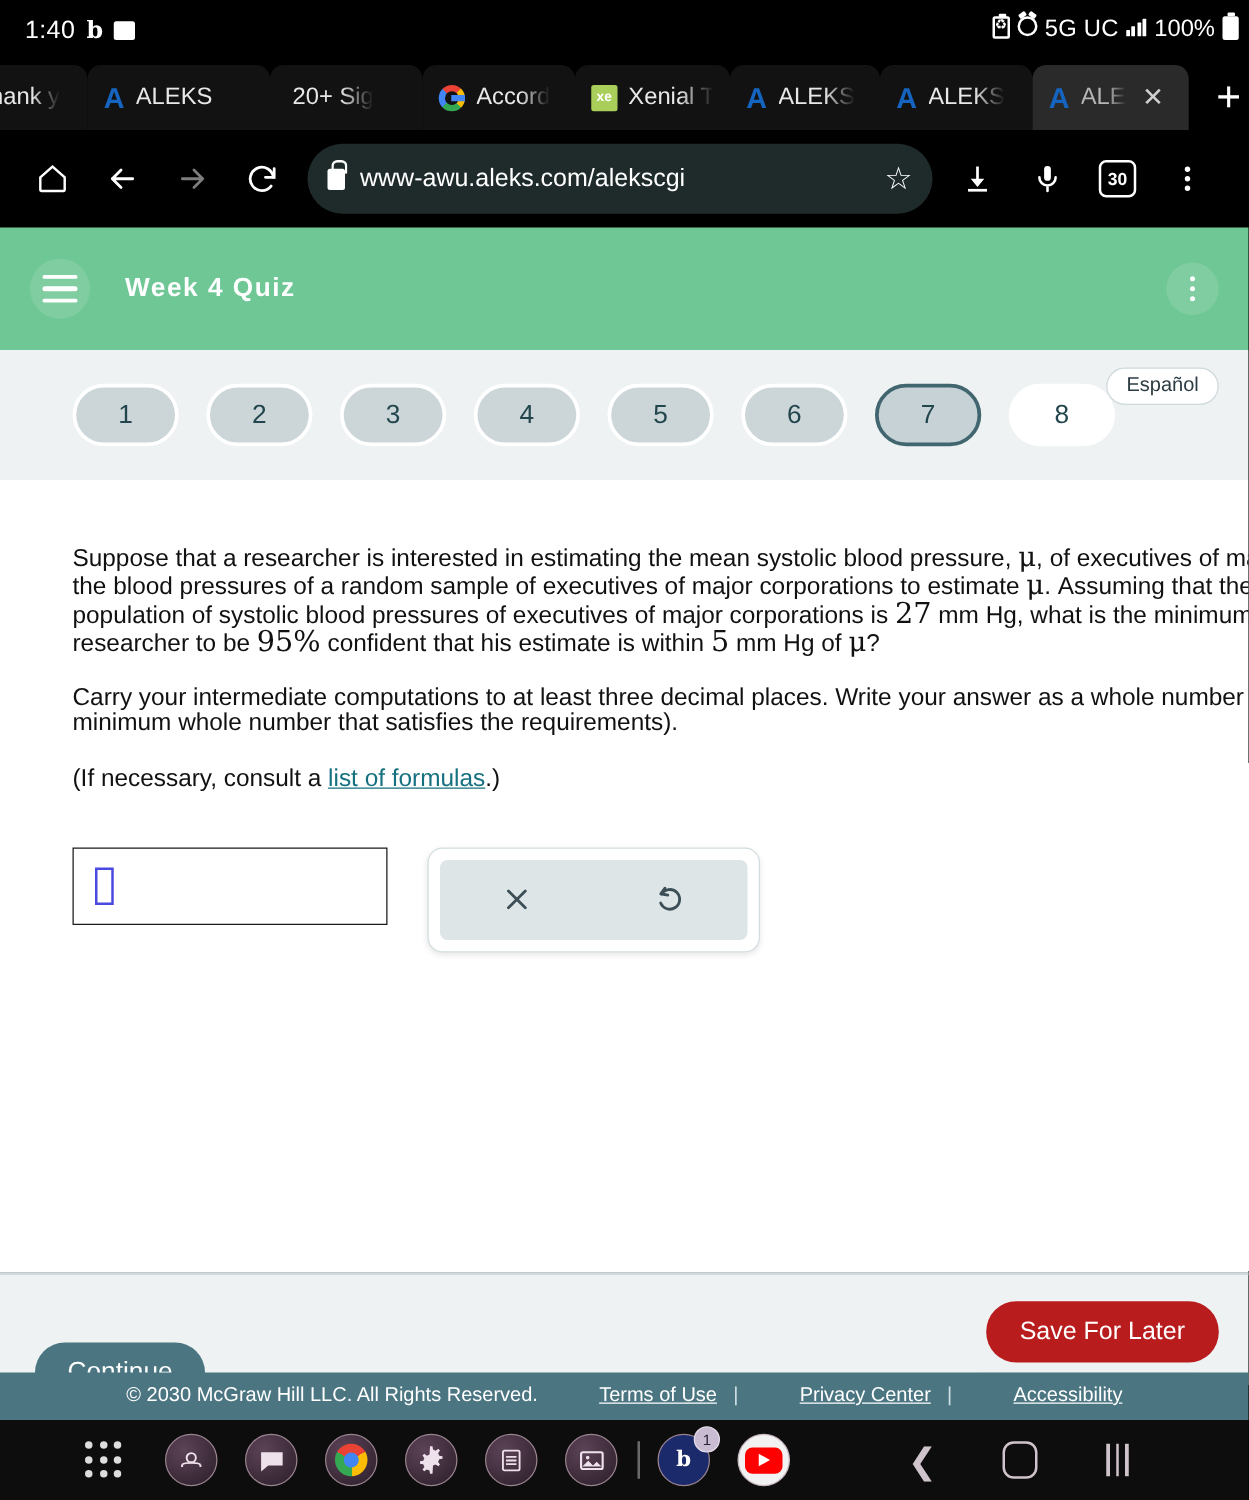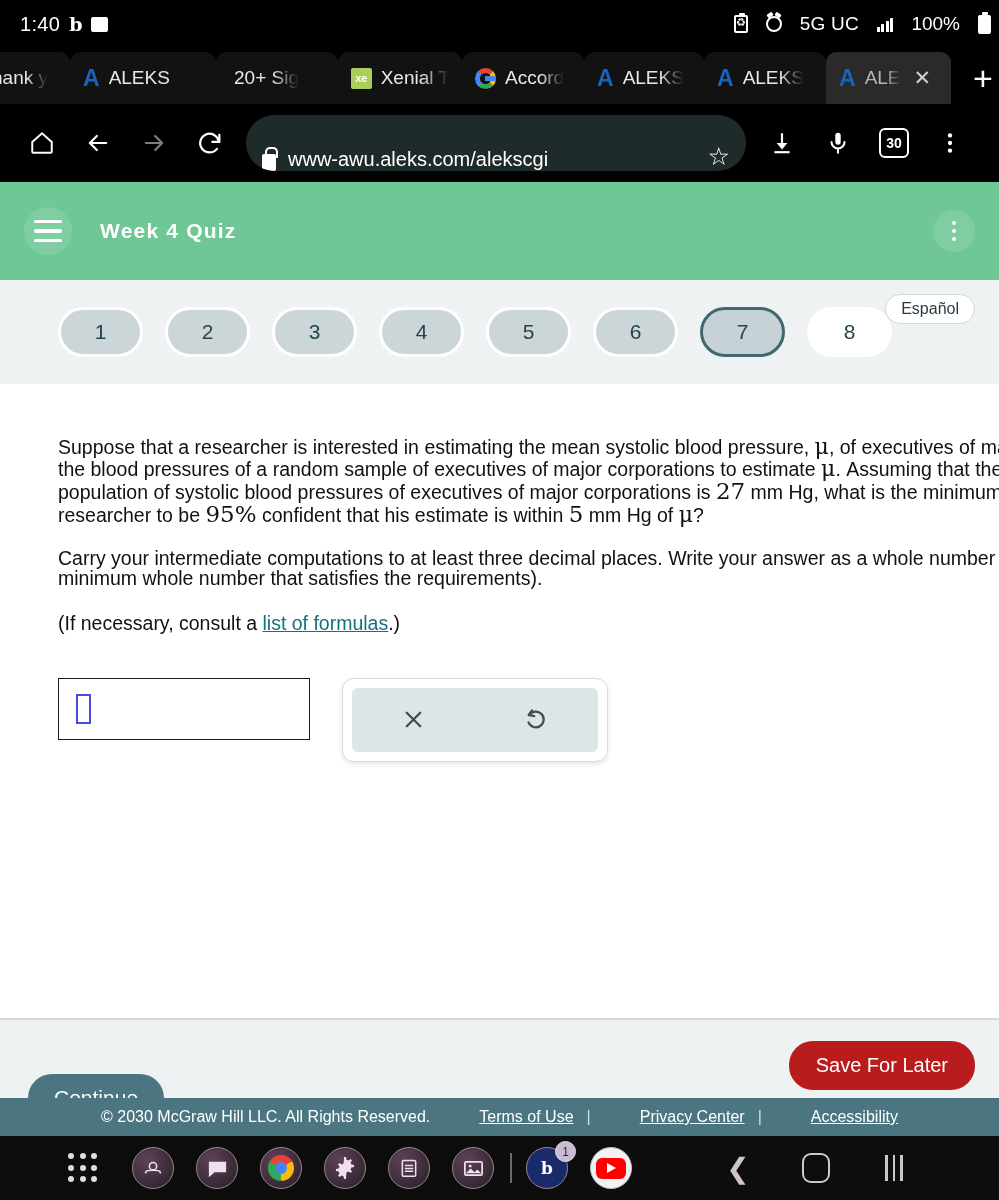--- a/index.html
+++ b/index.html
@@ -20,21 +20,21 @@
   }
   .sb-left { display: flex; align-items: center; gap: 9px; }
   .sb-time { font-size: 20px; font-weight: 400; letter-spacing: .3px; }
   .sb-b {
     font-family: "DejaVu Serif", serif; font-weight: 700; font-size: 19px; line-height: 1;
   }
   .sb-img-icon {
     width: 17px; height: 15px; border: 2px solid #fff; border-radius: 2px;
     position: relative; background: #fff;
   }
-  .sb-right { display: flex; align-items: center; gap: 18px; font-size: 19px; }
+  .sb-right { display: flex; gap: 6px; font-size: 19px; }
   .icon-batsaver {
     width: 14px; height: 18px; border: 2px solid #fff; border-radius: 2px; position: relative;
   }
   .icon-batsaver:before {
     content:""; position:absolute; top:-4px; left:3px; width:6px; height:3px; background:#fff; border-radius:1px;
   }
   .icon-batsaver:after {
     content:"\267B"; position:absolute; top:-3px; left:0px; font-size:11px; color:#fff; line-height:16px; width:100%; text-align:center;
   }
   .icon-alarm { width: 16px; height: 16px; border: 2px solid #fff; border-radius: 50%; position: relative; }
@@ -80,21 +80,21 @@
 
   
   .browserbar {
     position: absolute; top: 104px; left: 0; width: 999px; height: 78px;
     background: #000; display: flex; align-items: center; gap: 0px; padding: 0 14px;
   }
   .bbtn { width: 56px; height: 56px; display:flex; align-items:center; justify-content:center; color:#fff; }
   .bbtn svg { display:block; }
   .omnibox {
     flex: 0 0 auto; width: 500px; height: 56px; background:#1f2b2b; border-radius: 28px;
-    display:flex; align-items:flex-end; gap:12px; padding: 0 16px; margin: 0 8px;
+    display:flex; align-items:center; gap:12px; padding: 0 16px; margin: 0 8px;
     color:#fff; overflow:hidden;
   }
   .lock { width:14px;height:17px;background:#fff;border-radius:2px;position:relative;flex:0 0 auto;}
   .lock:before{content:"";position:absolute;top:-7px;left:2.5px;width:9px;height:9px;border:2.5px solid #fff;border-bottom:none;border-radius:5px 5px 0 0;}
   .url { font-size: 20px; white-space:nowrap; overflow:hidden; flex:1; }
   .star { font-size: 25px; color:#fff; }
   .tabcount { width:30px;height:30px;border:2.5px solid #fff;border-radius:6px;color:#fff;
               font-size:14px;display:flex;align-items:center;justify-content:center;font-weight:600; }
 
   
@@ -248,27 +248,27 @@
     <div class="tab" style="width:84px;padding-left:6px;margin-left:-14px;">
       <span class="tab-label fade">hank y</span>
     </div>
     <div class="tab" style="width:146px;">
       <span class="fav-aleks">A</span>
       <span class="tab-label">ALEKS</span>
     </div>
     <div class="tab" style="width:122px;padding-left:18px;">
       <span class="tab-label fade">20+ Sig</span>
     </div>
+    <div class="tab" style="width:122px;">
+      <span class="fav-g"></span>
+      <span class="tab-label fade">Accord</span>
+    </div>
     <div class="tab" style="width:124px;">
       <span class="fav-xe">xe</span>
       <span class="tab-label fade">Xenial T</span>
-    </div>
-    <div class="tab" style="width:122px;">
-      <span class="fav-g"></span>
-      <span class="tab-label fade">Accord</span>
     </div>
     <div class="tab" style="width:120px;">
       <span class="fav-aleks">A</span>
       <span class="tab-label fade">ALEKS</span>
     </div>
     <div class="tab" style="width:122px;">
       <span class="fav-aleks">A</span>
       <span class="tab-label fade">ALEKS</span>
     </div>
     <div class="tab active" style="width:125px;">

